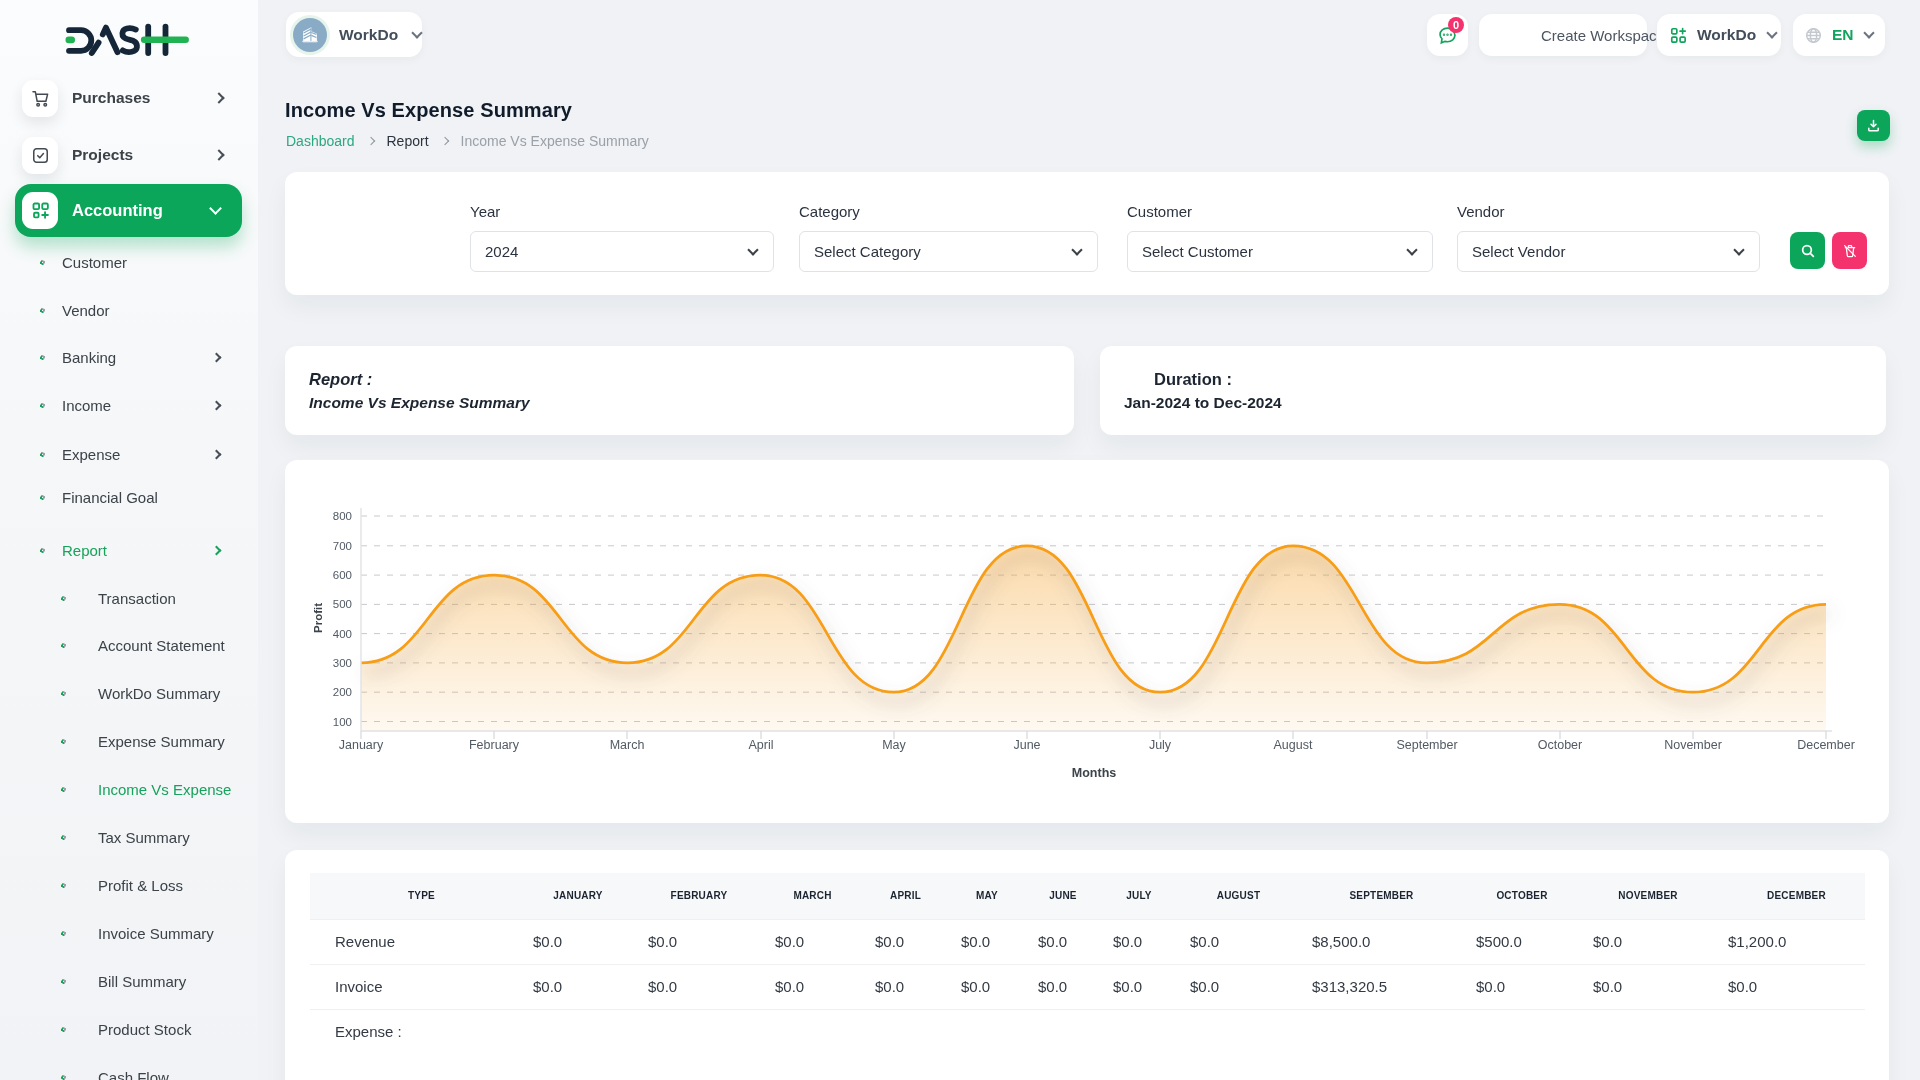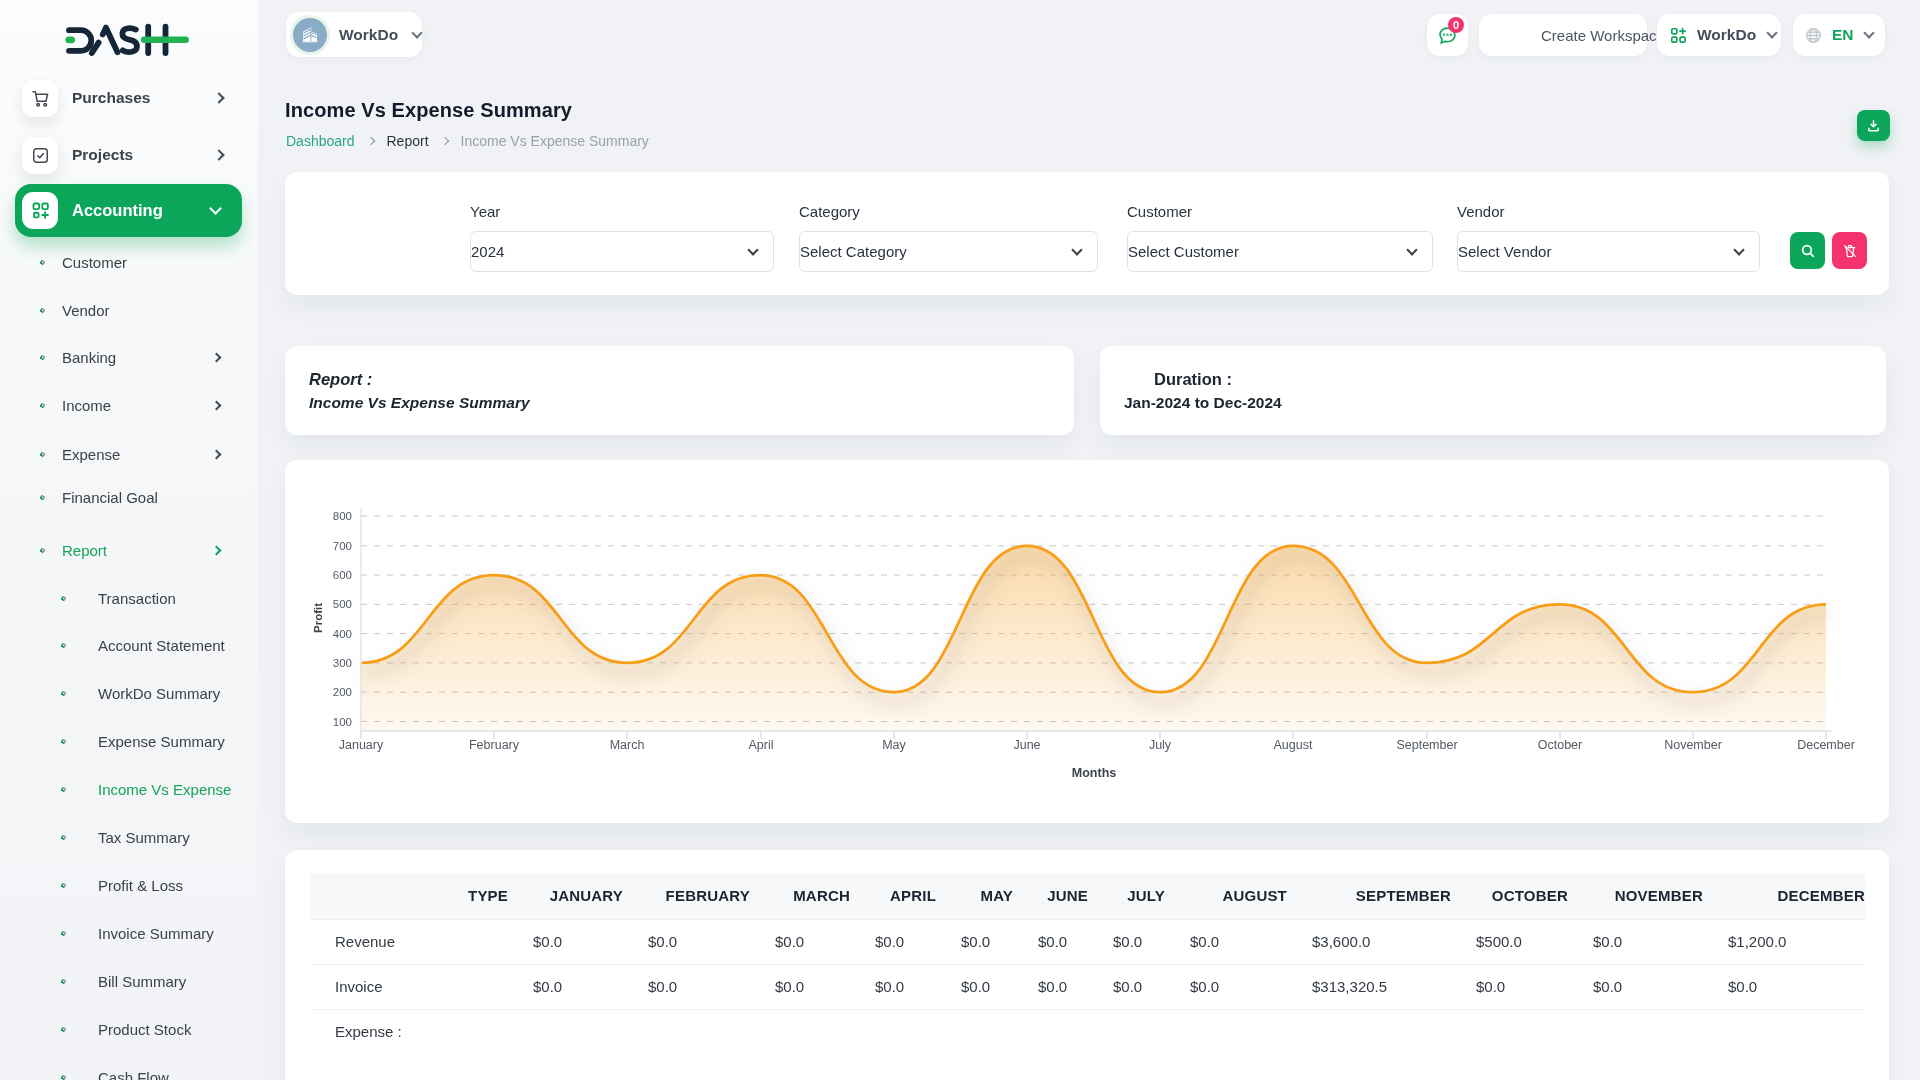--- a/index.html
+++ b/index.html
@@ -28,30 +28,30 @@
 .pill { position:absolute; background:#fff; border-radius:13px; display:flex; align-items:center; box-shadow:0 3px 10px rgba(30,40,60,0.04); }
 .pill-label { font-size:15.5px; font-weight:600; color:#434e5a; }
 .chev-d { width:8px; height:8px; border-right:2px solid #6b7380; border-bottom:2px solid #6b7380; transform:rotate(45deg); margin-top:-4px; }
 
 h1.title { position:absolute; left:285px; top:99px; font-size:20px; font-weight:700; color:#111c2b; letter-spacing:0.1px; }
 .crumbs { position:absolute; left:286px; top:133px; font-size:14px; color:#9aa1a9; display:flex; align-items:center; gap:13px; }
 .crumbs .c1 { color:#2ca87f; }
 .crumbs .c2 { color:#2b3340; }
 .crumbs .sep { width:6px; height:6px; border-right:1.6px solid #8d949c; border-top:1.6px solid #8d949c; transform:rotate(45deg); }
 .flabel { position:absolute; font-size:15px; color:#2b3340; }
-.select { position:absolute; height:41px; background:#fff; border:1px solid #dfe3e7; border-radius:6px; font-size:15px; color:#2b3340; display:flex; align-items:center; padding-left:0; }
+.select { position:absolute; height:41px; background:#fff; border:1px solid #dfe3e7; border-radius:6px; font-size:15px; color:#2b3340; display:flex; align-items:center; padding-left:14px; }
 .select .chev-d { position:absolute; right:16px; border-color:#3c4248; }
 .sqbtn { position:absolute; width:35px; height:37px; border-radius:8px; display:flex; align-items:center; justify-content:center; }
 .grn-btn { background:#0ca65b; }
 .pnk-btn { background:#f4336e; }
 .biglbl { font-size:16.5px; font-weight:700; color:#1c2530; }
 .sublbl { font-size:15.5px; font-weight:700; color:#1c2530; }
 
 table.rep { position:absolute; left:310px; top:873px; width:1555px; border-collapse:collapse; table-layout:fixed; }
-table.rep th { background:#f7f8fa; font-size:15px; font-weight:700; color:#1b2430; text-align:right; height:46px; padding-left:25px; letter-spacing:0.2px; }
+table.rep th { background:#f7f8fa; font-size:10px; font-weight:700; color:#1b2430; text-align:center; height:46px; padding-left:25px; letter-spacing:0.2px; }
 table.rep td { font-size:15px; color:#333a44; height:45px; padding-left:25px; border-top:1px solid #eef0f3; }
 table.rep tr.sec td { border-top:none; }
 </style>
 </head>
 <body>
 
 <div class="abs" style="left:0; top:0; width:258px; height:1080px; background:linear-gradient(180deg,#fbfcfd 0%,#f5f7f8 40%,#f1f3f6 100%);"></div>
 <svg class="abs" style="left:60px; top:18px;" width="135" height="44" viewBox="0 0 135 44">
   <g fill="none" stroke="#152638" stroke-width="5.8" stroke-linecap="round" stroke-linejoin="round">
     <path d="M9,12.2 L21,12.2 A10.3 10.3 0 0 1 21,32.8 L9,32.8"></path>
@@ -374,21 +374,21 @@
   <tr>
         <td>Revenue</td>
         <td>$0.0</td>
         <td>$0.0</td>
         <td>$0.0</td>
         <td>$0.0</td>
         <td>$0.0</td>
         <td>$0.0</td>
         <td>$0.0</td>
         <td>$0.0</td>
-        <td>$3,600.0</td>
+        <td>$8,500.0</td>
         <td>$500.0</td>
         <td>$0.0</td>
         <td>$1,200.0</td>
       </tr>
   <tr>
         <td>Invoice</td>
         <td>$0.0</td>
         <td>$0.0</td>
         <td>$0.0</td>
         <td>$0.0</td>

